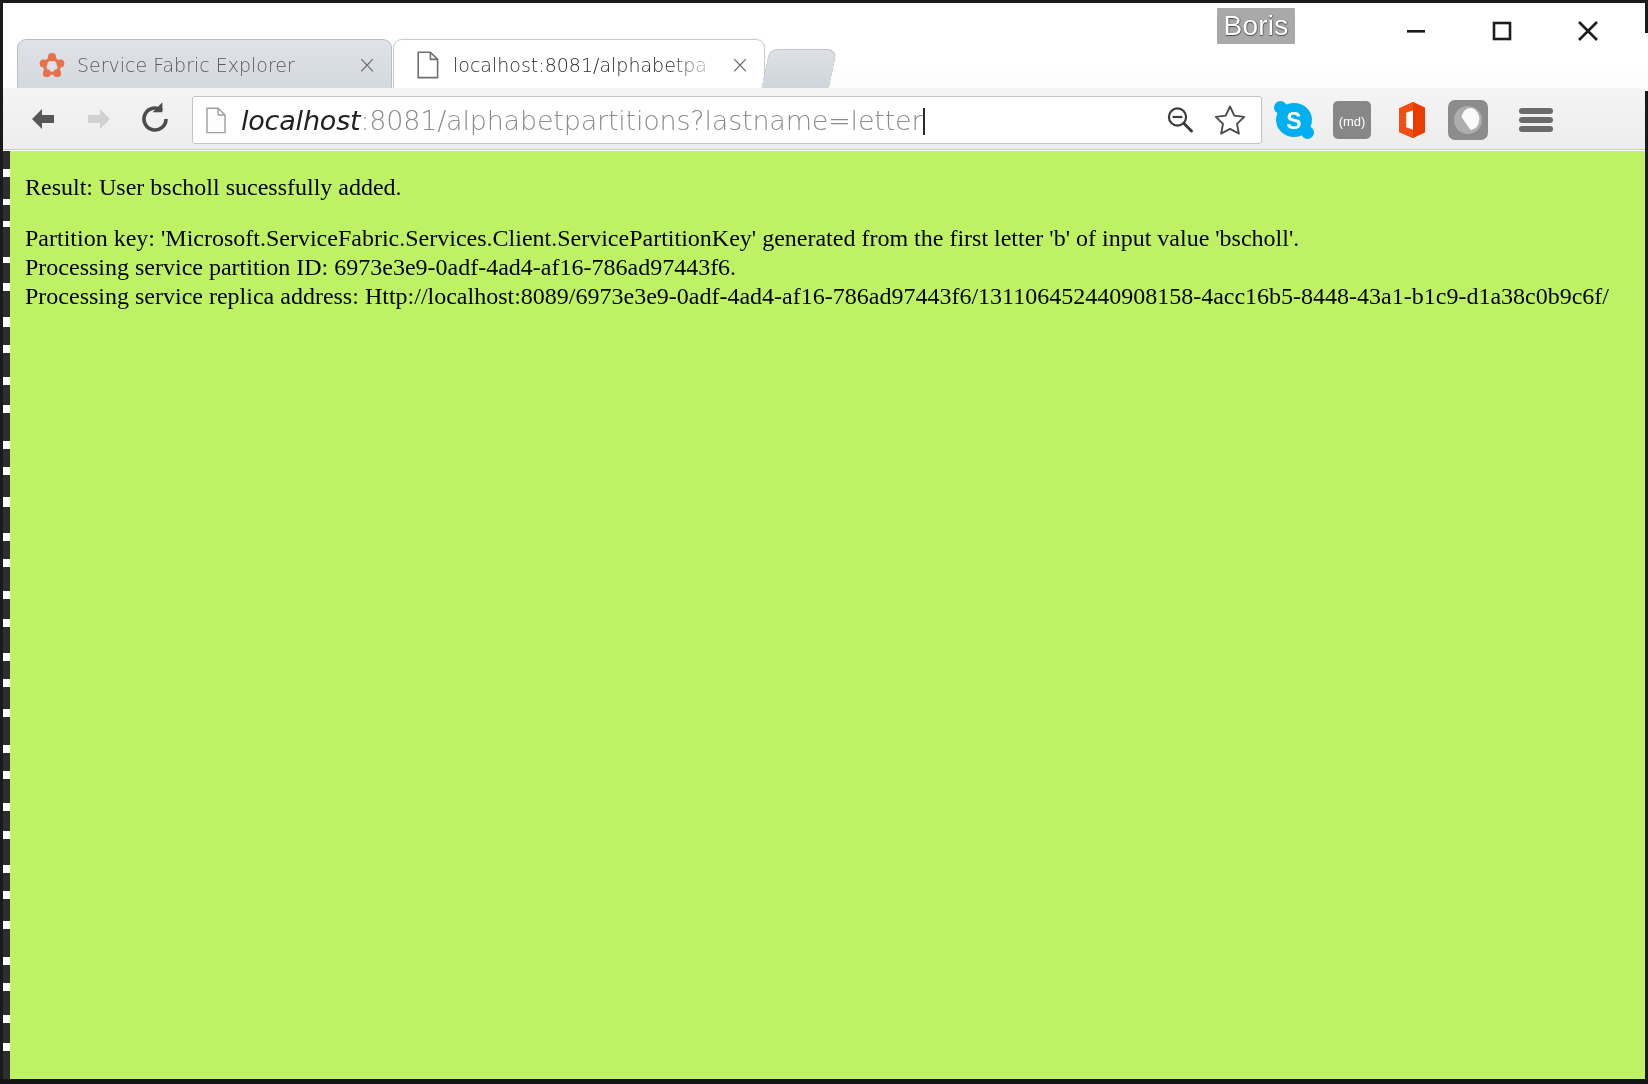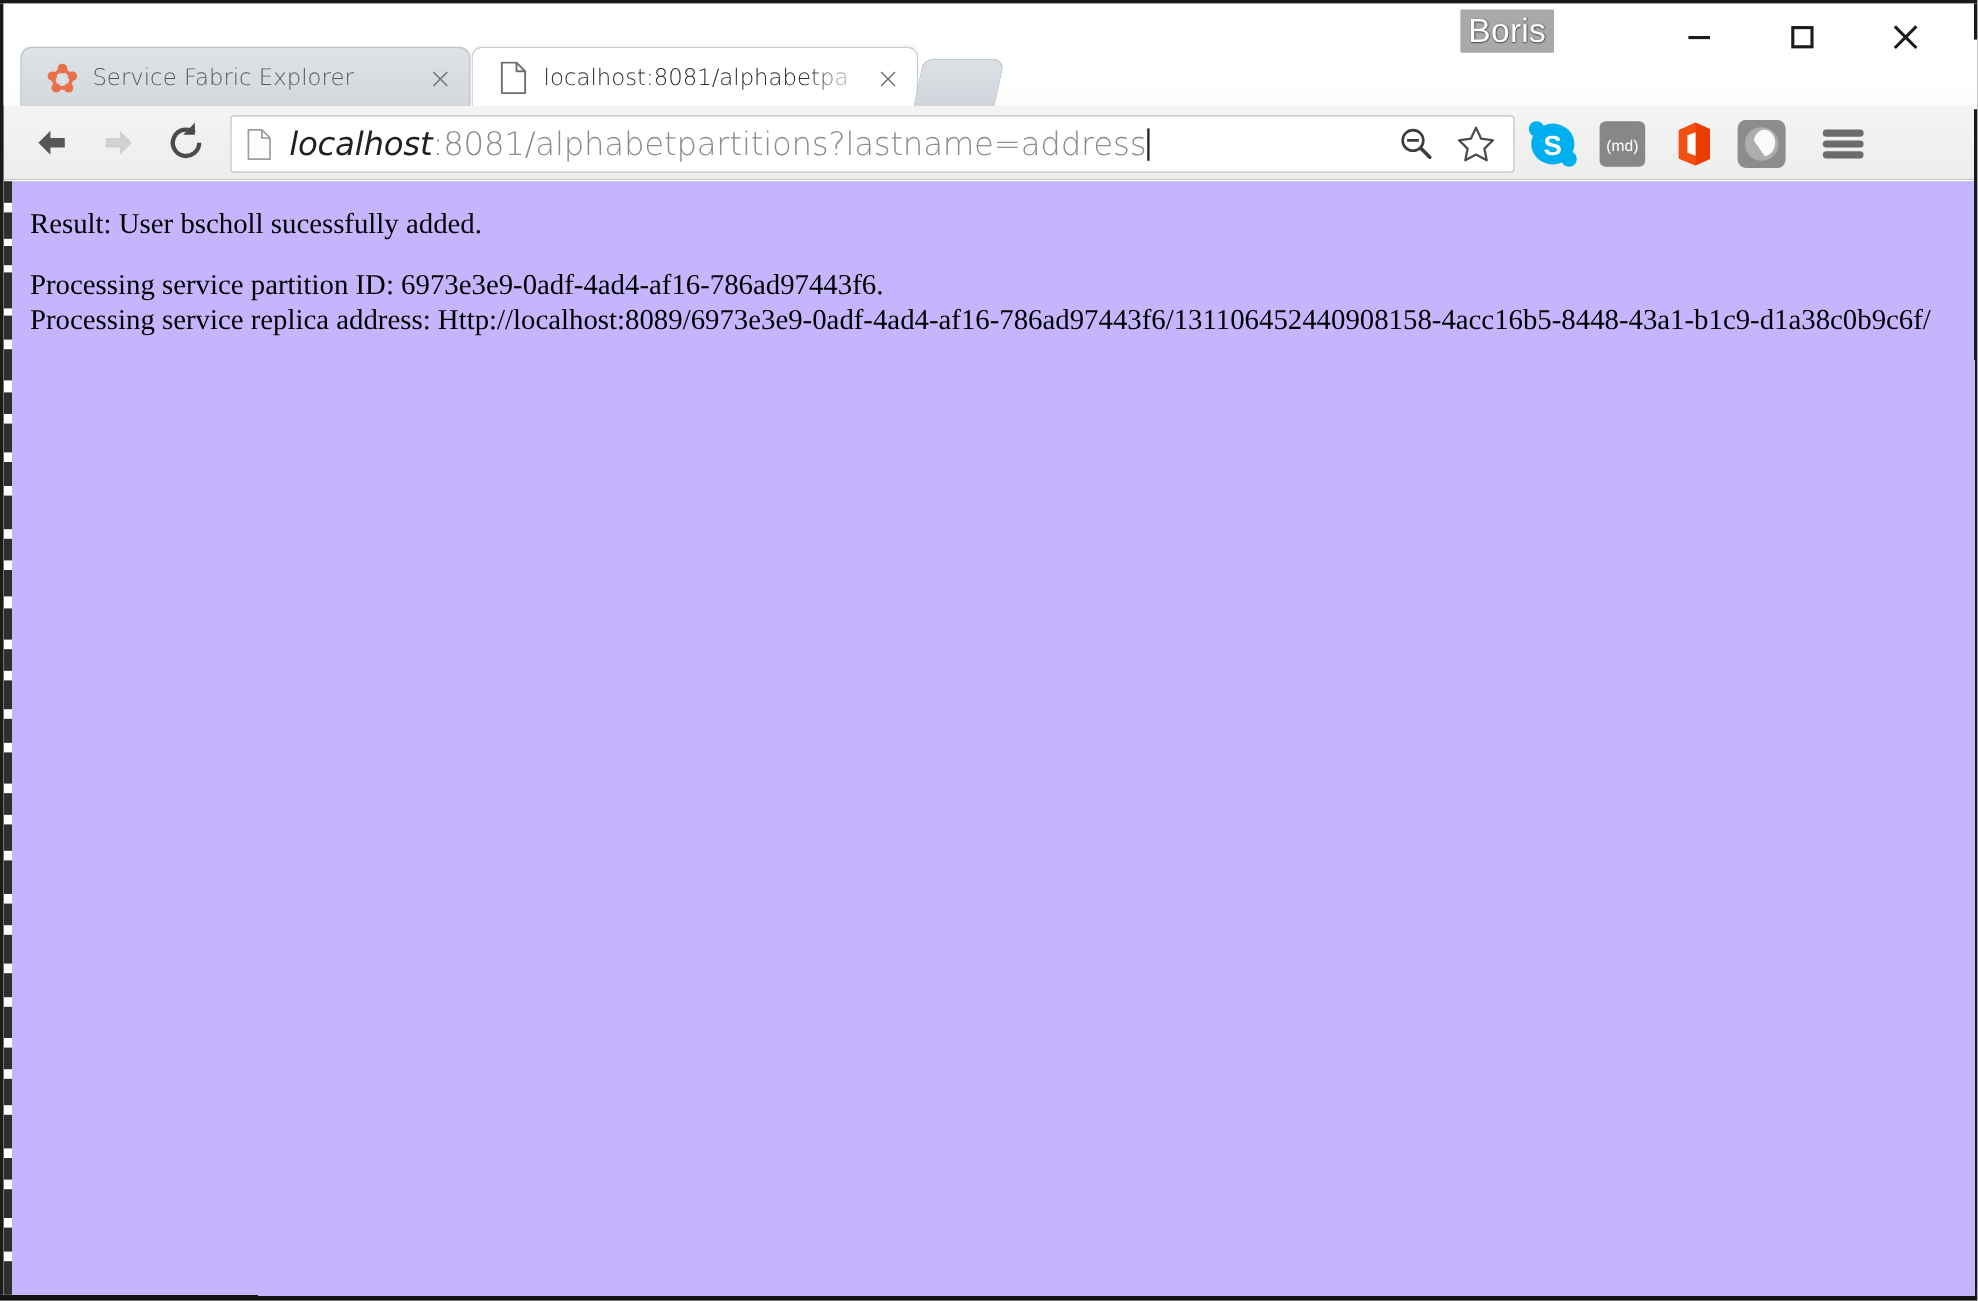--- a/index.html
+++ b/index.html
@@ -117,21 +117,21 @@
 
   .ext-bar{ position:absolute; left:1272px; top:92px; height:56px; display:flex; align-items:center; gap:14px; }
   .ext-btn{ width:44px; height:44px; display:flex; align-items:center; justify-content:center; }
 
   .menu-btn{ position:absolute; left:1512px; top:96px; width:48px; height:48px; display:flex; align-items:center; justify-content:center; }
   .menu-btn .bar{ width:34px; height:6px; border-radius:3px; background:#6b6b6b; margin:3px 0; }
 
   
   .viewport{
     position:absolute; left:3px; top:151px; width:1642px; height:928px;
-    background:#c4b5fd; overflow:hidden;
+    background:#bef264; overflow:hidden;
     padding:22px 0 0 22px;
   }
   .page-text{
     font-family:"Liberation Serif","DejaVu Serif", serif;
     font-size:24px; line-height:29px; color:#000000; white-space:nowrap;
   }
   .page-text .blank{ display:block; height:22px; }
 
   
   .left-artifact{ position:absolute; left:3px; top:151px; width:7px; height:928px; background:#ffffff; }
@@ -227,21 +227,21 @@
     </div>
   </div>
 
   <div class="omnibox">
     <span class="omni-page-icon">
       <svg width="22" height="27" viewBox="0 0 22 27">
         <path d="M2 1.2 H13.2 L20 8 V25.6 H2 Z" fill="#fdfdfd" stroke="#9b9d9f" stroke-width="1.4" stroke-linejoin="round"></path>
         <path d="M13.2 1.2 V8 H20" fill="none" stroke="#9b9d9f" stroke-width="1.4" stroke-linejoin="round"></path>
       </svg>
     </span>
-    <span class="omni-url"><span class="host">localhost</span><span>:8081/alphabetpartitions?lastname=address</span><span class="caret"></span></span>
+    <span class="omni-url"><span class="host">localhost</span><span>:8081/alphabetpartitions?lastname=letter</span><span class="caret"></span></span>
     <span class="omni-actions">
       <span class="omni-icon">
         <svg width="34" height="34" viewBox="0 0 34 34">
           <circle cx="14.5" cy="14" r="8.6" fill="none" stroke="#3a3c3d" stroke-width="2.2"></circle>
           <path d="M9.6 14 H19.4" stroke="#3a3c3d" stroke-width="2.2"></path>
           <path d="M21 20.5 L28.5 28" stroke="#3a3c3d" stroke-width="3" stroke-linecap="round"></path>
         </svg>
       </span>
       <span class="omni-icon">
         <svg width="34" height="34" viewBox="0 0 34 34">
@@ -288,20 +288,21 @@
       <div class="bar"></div>
         <div class="bar"></div>
         <div class="bar"></div>
     </div>
   </div>
 
   <div class="viewport">
     <div class="page-text">
       <div>Result: User bscholl sucessfully added.</div>
       <div class="blank"></div>
+      <div>Partition key: 'Microsoft.ServiceFabric.Services.Client.ServicePartitionKey' generated from the first letter 'b' of input value 'bscholl'.</div>
       <div>Processing service partition ID: 6973e3e9-0adf-4ad4-af16-786ad97443f6.</div>
       <div>Processing service replica address: Http://localhost:8089/6973e3e9-0adf-4ad4-af16-786ad97443f6/131106452440908158-4acc16b5-8448-43a1-b1c9-d1a38c0b9c6f/</div>
     </div>
   </div>
 
   <div class="left-artifact">
     <i style="top:0px;height:18px"></i>
     <i style="top:26px;height:22px"></i>
     <i style="top:54px;height:16px"></i>
     <i style="top:76px;height:30px"></i>

